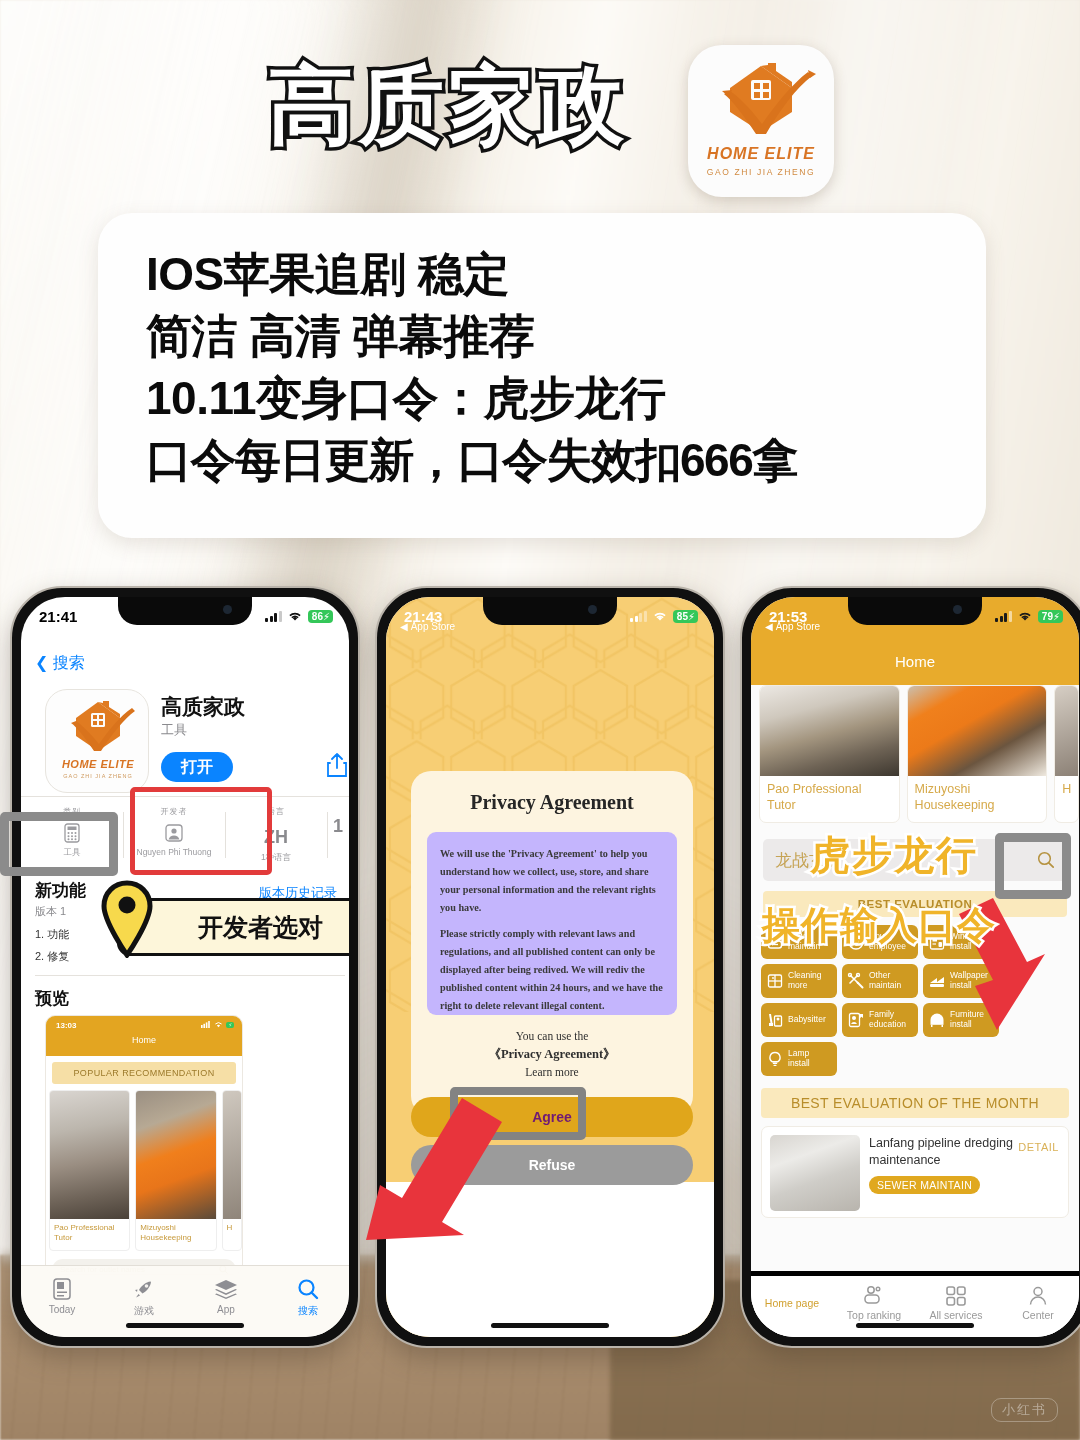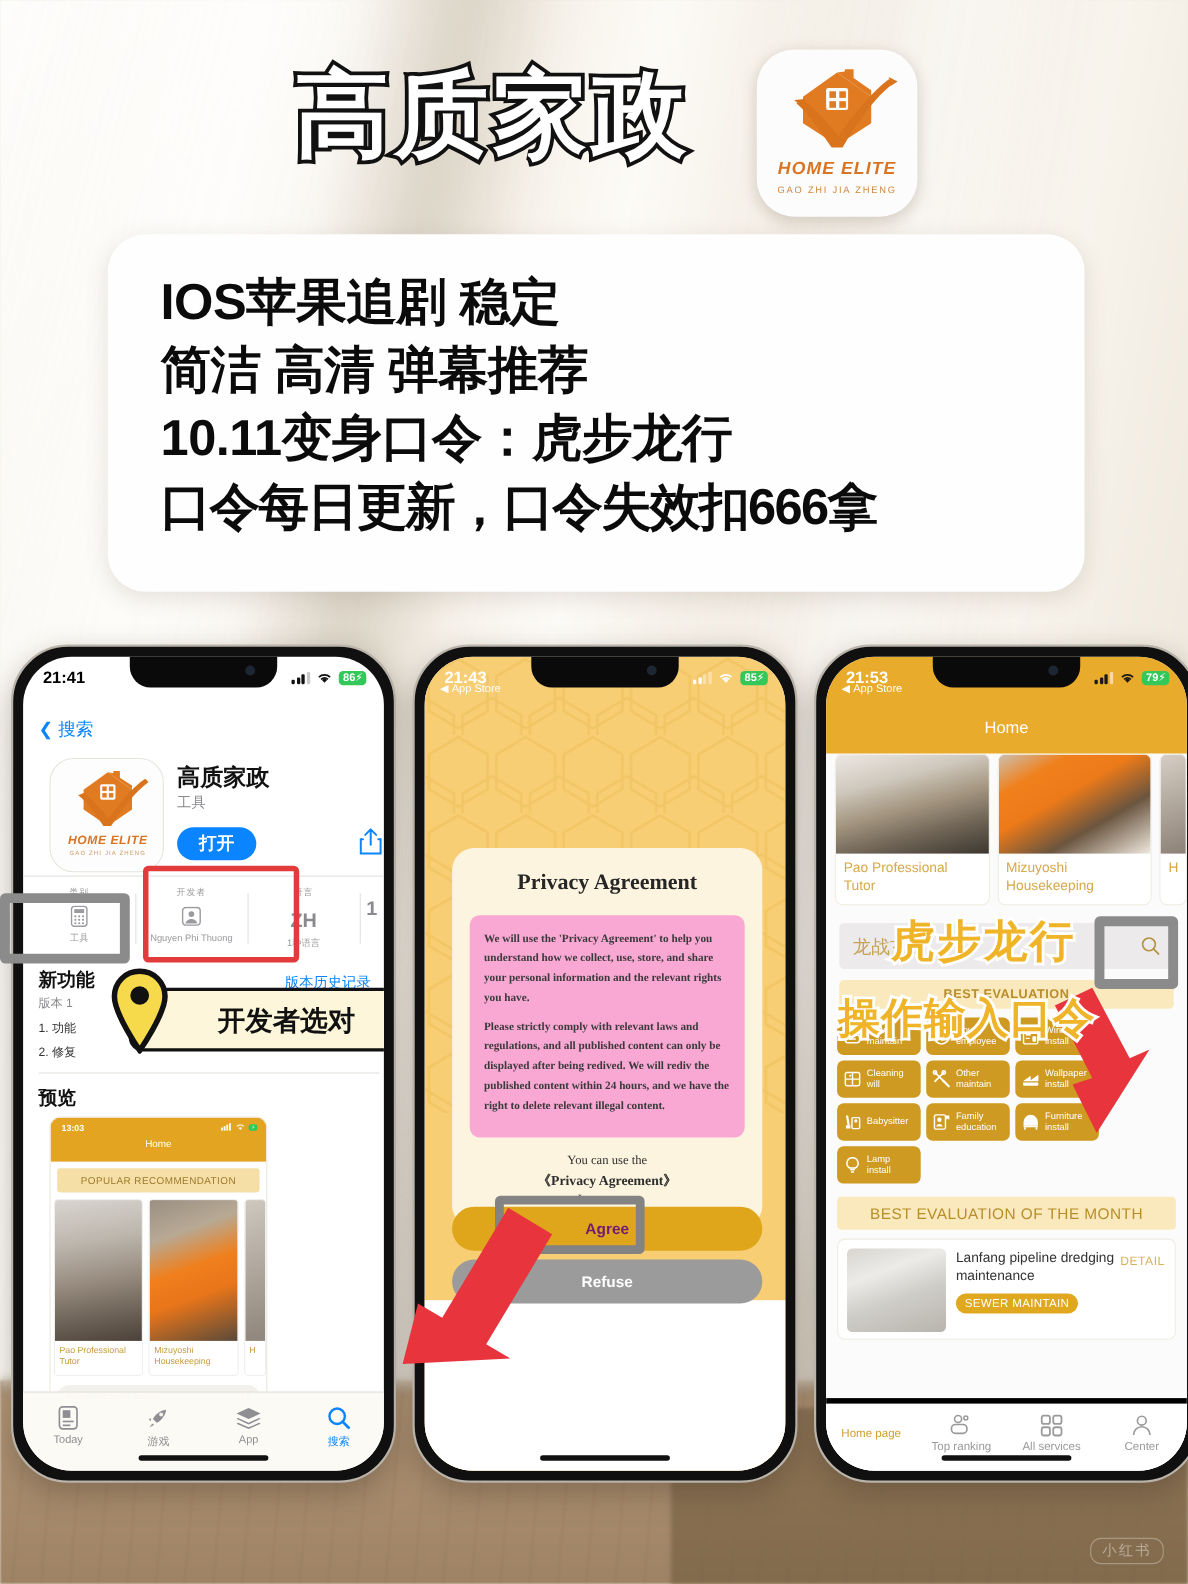--- a/index.html
+++ b/index.html
@@ -237,21 +237,21 @@
   
   .pa-bg { position:absolute; inset:0; background:#f7ce74; overflow:hidden; }
   .hexwrap { position:absolute; inset:0; opacity:.33; }
   .pa-card {
     position:absolute; left:25px; top:174px; width:282px; height:345px;
     background:#fdf4e0; border-radius:20px; padding:20px 16px 0;
   }
   .pa-h { text-align:center; font-family:"Liberation Serif","DejaVu Serif",serif;
     font-weight:bold; font-size:20px; color:#262626; }
   .pa-box {
-    margin-top:18px; background:#f9a8d4; border-radius:9px; padding:13px 13px 19px;
+    margin-top:18px; background:#c4b5fd; border-radius:9px; padding:13px 13px 0;
     font-family:"Liberation Serif","DejaVu Serif",serif; font-size:10.2px;
     line-height:1.75; color:#3a3a3a; font-weight:bold;
   }
   .pa-box p + p { margin-top:9px; }
   .pa-foot { margin-top:13px; text-align:center;
     font-family:"Liberation Serif","DejaVu Serif",serif; font-size:11.5px; color:#2f2f2f; line-height:1.5;}
   .pa-foot b { font-size:12.5px; }
   .pa-agree {
     position:absolute; left:25px; top:500px; width:282px; height:40px;
     background:#e0a61b; border-radius:20px; color:#701a75; font-size:14px; font-weight:bold;
@@ -719,21 +719,21 @@
         </div>
         <div class="h3-chip">
           <svg class="gi" viewBox="0 0 18 18">
               <rect x="2.5" y="3" width="13" height="12" rx="1.5" stroke="#fff" stroke-width="1.3" fill="none"></rect>
               <path d="M2.5 9 L15.5 9" stroke="#fff" stroke-width="1.3"></path>
               <path d="M9 3 L9 15" stroke="#fff" stroke-width="1.3"></path>
               <circle cx="7" cy="6" r="0.9" fill="#fff"></circle>
             </svg>
           <div>
               <div>Cleaning</div>
-              <div>will</div>
+              <div>more</div>
             </div>
         </div>
         <div class="h3-chip">
           <svg class="gi" viewBox="0 0 18 18">
               <path d="M3 3 L11 11 M11 3 L3 11" stroke="#fff" stroke-width="1.6" stroke-linecap="round"></path>
               <circle cx="3" cy="3" r="1.6" stroke="#fff" stroke-width="1.2" fill="none"></circle>
               <circle cx="11" cy="3" r="1.6" stroke="#fff" stroke-width="1.2" fill="none"></circle>
               <path d="M10.5 10.5 L15.5 15.5" stroke="#fff" stroke-width="2" stroke-linecap="round"></path>
             </svg>
           <div>

